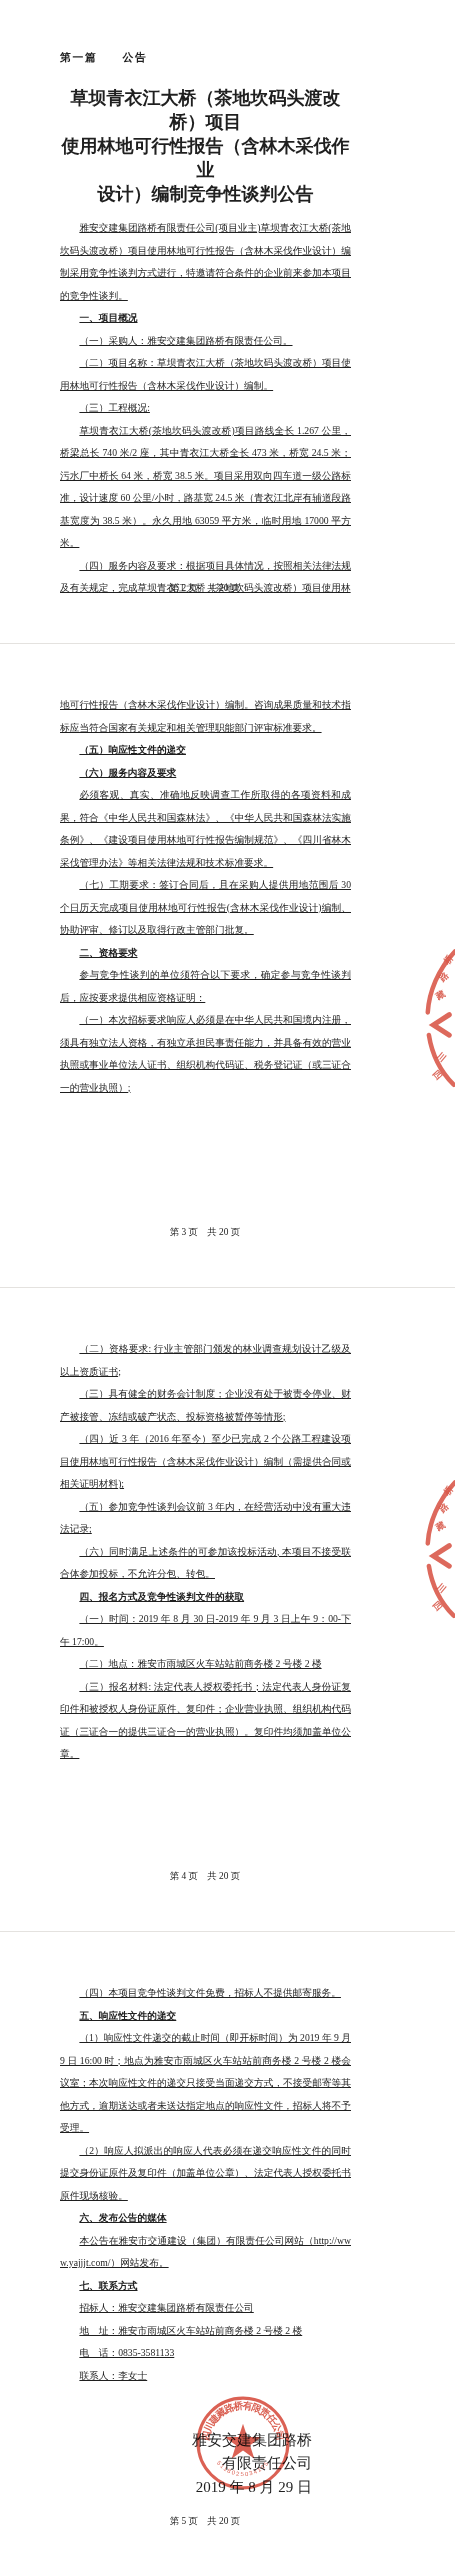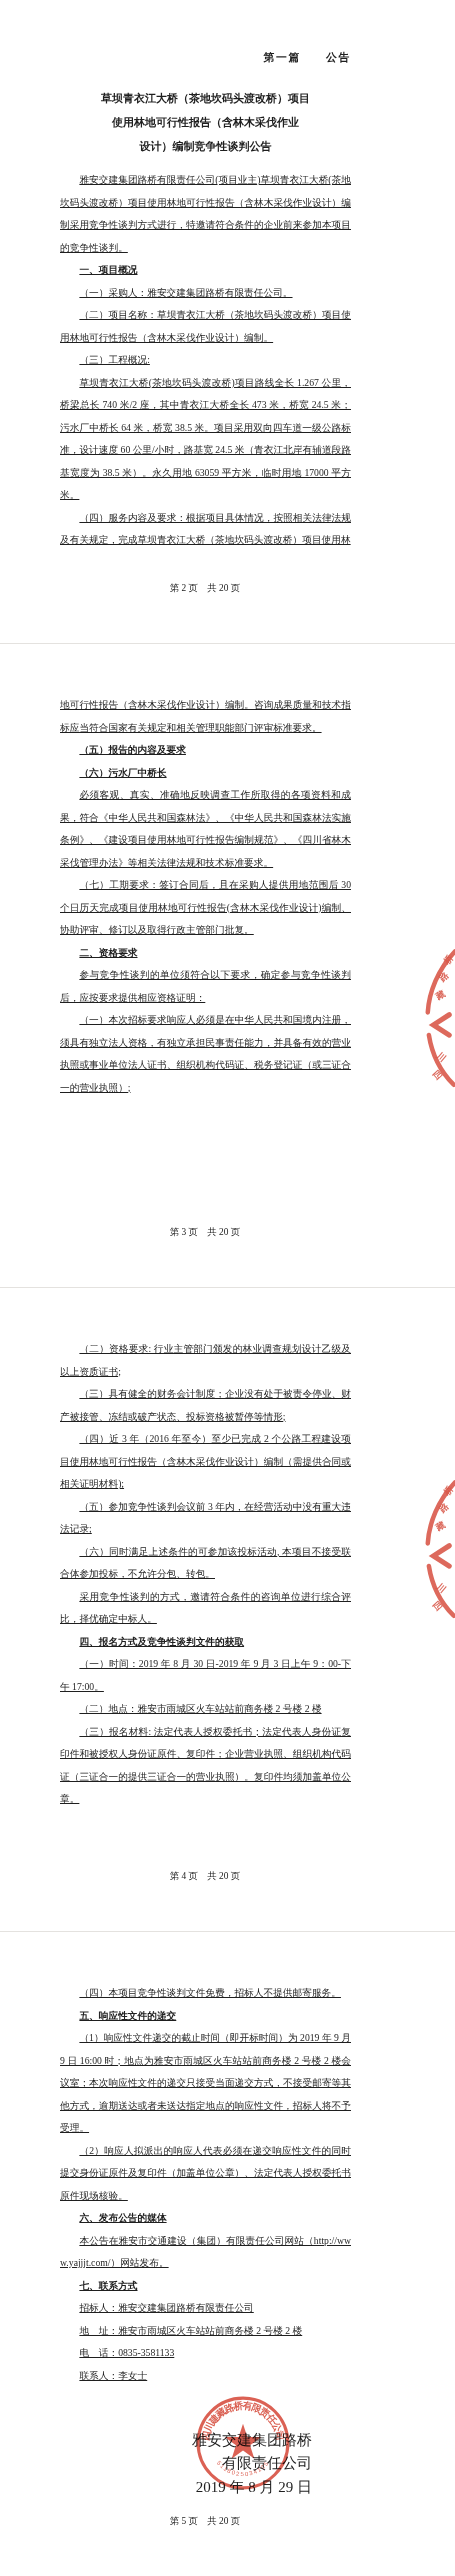--- a/index.html
+++ b/index.html
@@ -10,25 +10,25 @@
   }
   .page{
     position:relative;box-sizing:border-box;height:644px;overflow:hidden;
     background:#ffffff;border-bottom:0.6px solid #e4e2df;
   }
   .page:last-child{height:644px;border-bottom:none;}
   .page-content{padding:50px 105px 0 60px;}
   .page-0 .page-content{padding-top:46px;}
   p{margin:0;}
   .h1{
-    font-size:10.8px;font-weight:bold;text-align:right;line-height:23px;
+    font-size:10.8px;font-weight:bold;text-align:left;line-height:23px;
     margin:0 0 17px 0;letter-spacing:1.7px;
   }
   .doc-title{
-    font-size:11px;font-weight:bold;text-align:center;line-height:24px;
+    font-size:18px;font-weight:bold;text-align:center;line-height:24px;
     margin:0 0 11.4px 0;
   }
   .para{
     font-size:9.7px;line-height:22.5px;text-align:justify;text-indent:2em;
     word-break:break-all;
     text-decoration:underline;
   }
   .heading{font-weight:bold;}
   .cont{text-indent:0;}
   .contact{text-align:left;}
@@ -69,22 +69,22 @@
         <p class="para">（二）项目名称：草坝青衣江大桥（茶地坎码头渡改桥）项目使用林地可行性报告（含林木采伐作业设计）编制。</p>
         <p class="para">（三）工程概况:</p>
         <p class="para">草坝青衣江大桥(茶地坎码头渡改桥)项目路线全长 1.267 公里，桥梁总长 740 米/2 座，其中青衣江大桥全长 473 米，桥宽 24.5 米；污水厂中桥长 64 米，桥宽 38.5 米。项目采用双向四车道一级公路标准，设计速度 60 公里/小时，路基宽 24.5 米（青衣江北岸有辅道段路基宽度为 38.5 米）。永久用地 63059 平方米，临时用地 17000 平方米。</p>
         <p class="para">（四）服务内容及要求：根据项目具体情况，按照相关法律法规及有关规定，完成草坝青衣江大桥（茶地坎码头渡改桥）项目使用林</p>
       </div>
       <div class="page-footer">第 2 页　共 20 页</div>
     </section>
     <section class="page page-1">
       <div class="page-content">
         <p class="para cont">地可行性报告（含林木采伐作业设计）编制。咨询成果质量和技术指标应当符合国家有关规定和相关管理职能部门评审标准要求。</p>
-        <p class="para heading">（五）报告的内容及要求</p>
-        <p class="para heading">（六）污水厂中桥长</p>
+        <p class="para heading">（五）响应性文件的递交</p>
+        <p class="para heading">（六）服务内容及要求</p>
         <p class="para">必须客观、真实、准确地反映调查工作所取得的各项资料和成果，符合《中华人民共和国森林法》、《中华人民共和国森林法实施条例》、《建设项目使用林地可行性报告编制规范》、《四川省林木采伐管理办法》等相关法律法规和技术标准要求。</p>
         <p class="para">（七）工期要求：签订合同后，且在采购人提供用地范围后 30 个日历天完成项目使用林地可行性报告(含林木采伐作业设计)编制、协助评审、修订以及取得行政主管部门批复。</p>
         <p class="para heading">二、资格要求</p>
         <p class="para">参与竞争性谈判的单位须符合以下要求，确定参与竞争性谈判后，应按要求提供相应资格证明：</p>
         <p class="para">（一）本次招标要求响应人必须是在中华人民共和国境内注册，须具有独立法人资格，有独立承担民事责任能力，并具备有效的营业执照或事业单位法人证书、组织机构代码证、税务登记证（或三证合一的营业执照）;</p>
       </div>
       <div class="page-footer">第 3 页　共 20 页</div>
       <div class="edge-seal"><svg width="35" height="144" viewBox="0 0 62 252" xmlns="http://www.w3.org/2000/svg">
           <g fill="none" stroke="#d23b2a" stroke-width="8" stroke-linecap="round" opacity="0.9">
             <path d="M60,10 C30,42 14,82 12,118"></path>
@@ -100,21 +100,20 @@
           </g>
         </svg></div>
     </section>
     <section class="page page-2">
       <div class="page-content">
         <p class="para">（二）资格要求: 行业主管部门颁发的林业调查规划设计乙级及以上资质证书;</p>
         <p class="para">（三）具有健全的财务会计制度；企业没有处于被责令停业、财产被接管、冻结或破产状态、投标资格被暂停等情形;</p>
         <p class="para">（四）近 3 年（2016 年至今）至少已完成 2 个公路工程建设项目使用林地可行性报告（含林木采伐作业设计）编制（需提供合同或相关证明材料);</p>
         <p class="para">（五）参加竞争性谈判会议前 3 年内，在经营活动中没有重大违法记录;</p>
         <p class="para">（六）同时满足上述条件的可参加该投标活动, 本项目不接受联合体参加投标，不允许分包、转包。</p>
-        <p class="para">采用竞争性谈判的方式，邀请符合条件的咨询单位进行综合评比，择优确定中标人。</p>
         <p class="para heading">四、报名方式及竞争性谈判文件的获取</p>
         <p class="para">（一）时间：2019 年 8 月 30 日-2019 年 9 月 3 日上午 9：00-下午 17:00。</p>
         <p class="para">（二）地点：雅安市雨城区火车站站前商务楼 2 号楼 2 楼</p>
         <p class="para">（三）报名材料: 法定代表人授权委托书；法定代表人身份证复印件和被授权人身份证原件、复印件；企业营业执照、组织机构代码证（三证合一的提供三证合一的营业执照）。复印件均须加盖单位公章。</p>
       </div>
       <div class="page-footer">第 4 页　共 20 页</div>
       <div class="edge-seal"><svg width="35" height="144" viewBox="0 0 62 252" xmlns="http://www.w3.org/2000/svg">
           <g fill="none" stroke="#d23b2a" stroke-width="8" stroke-linecap="round" opacity="0.9">
             <path d="M60,10 C30,42 14,82 12,118"></path>
             <path d="M14,158 C20,196 36,224 58,246"></path>

